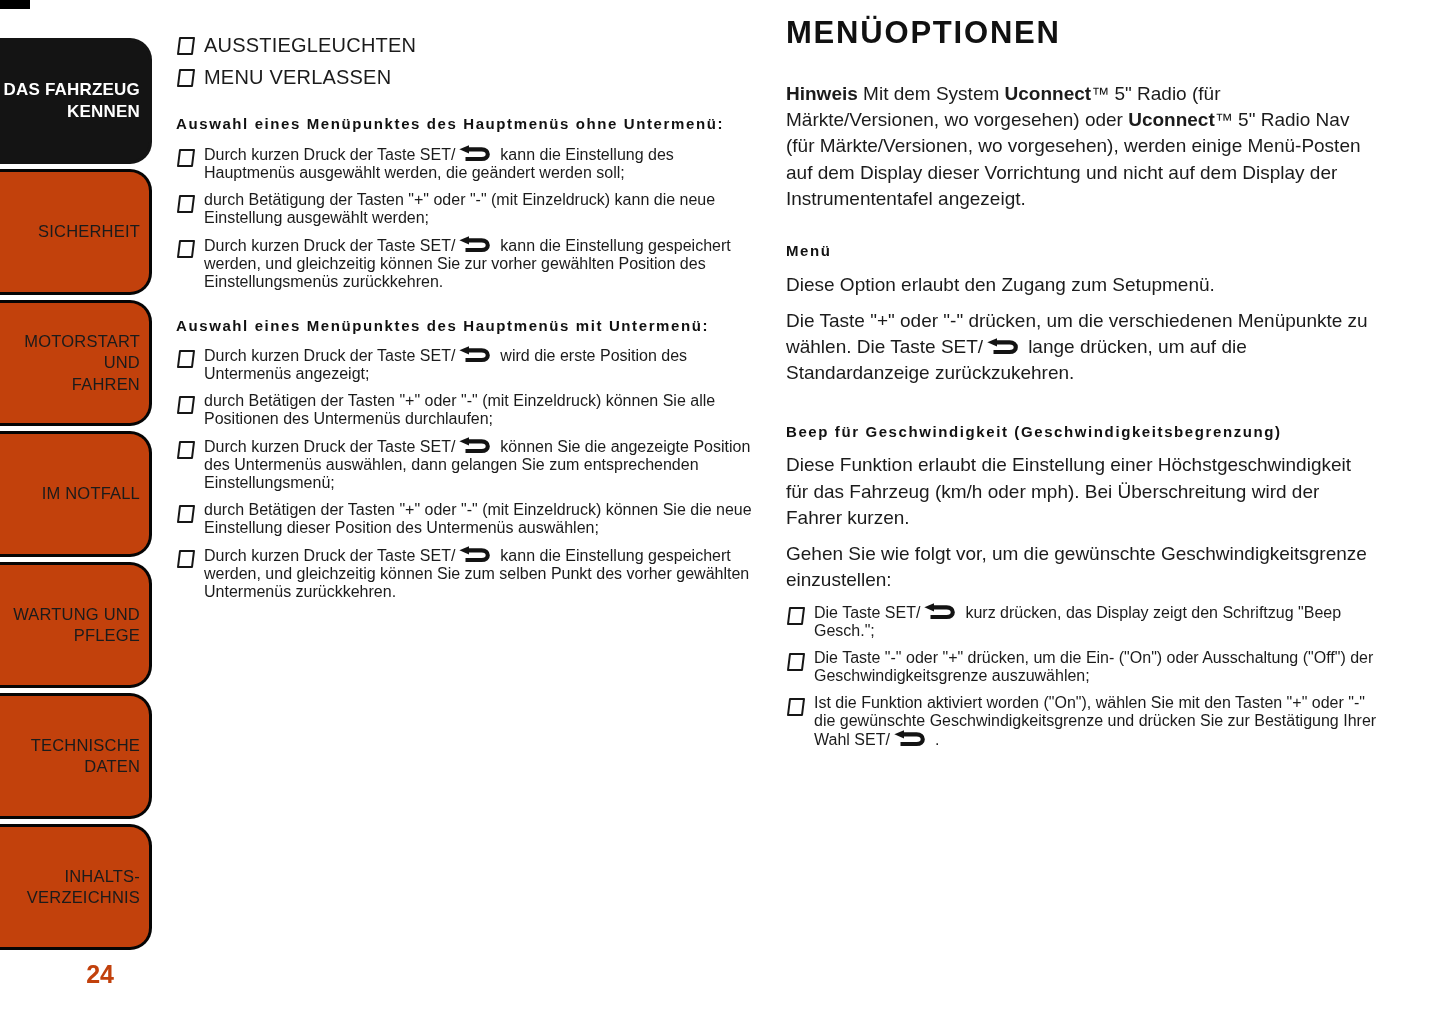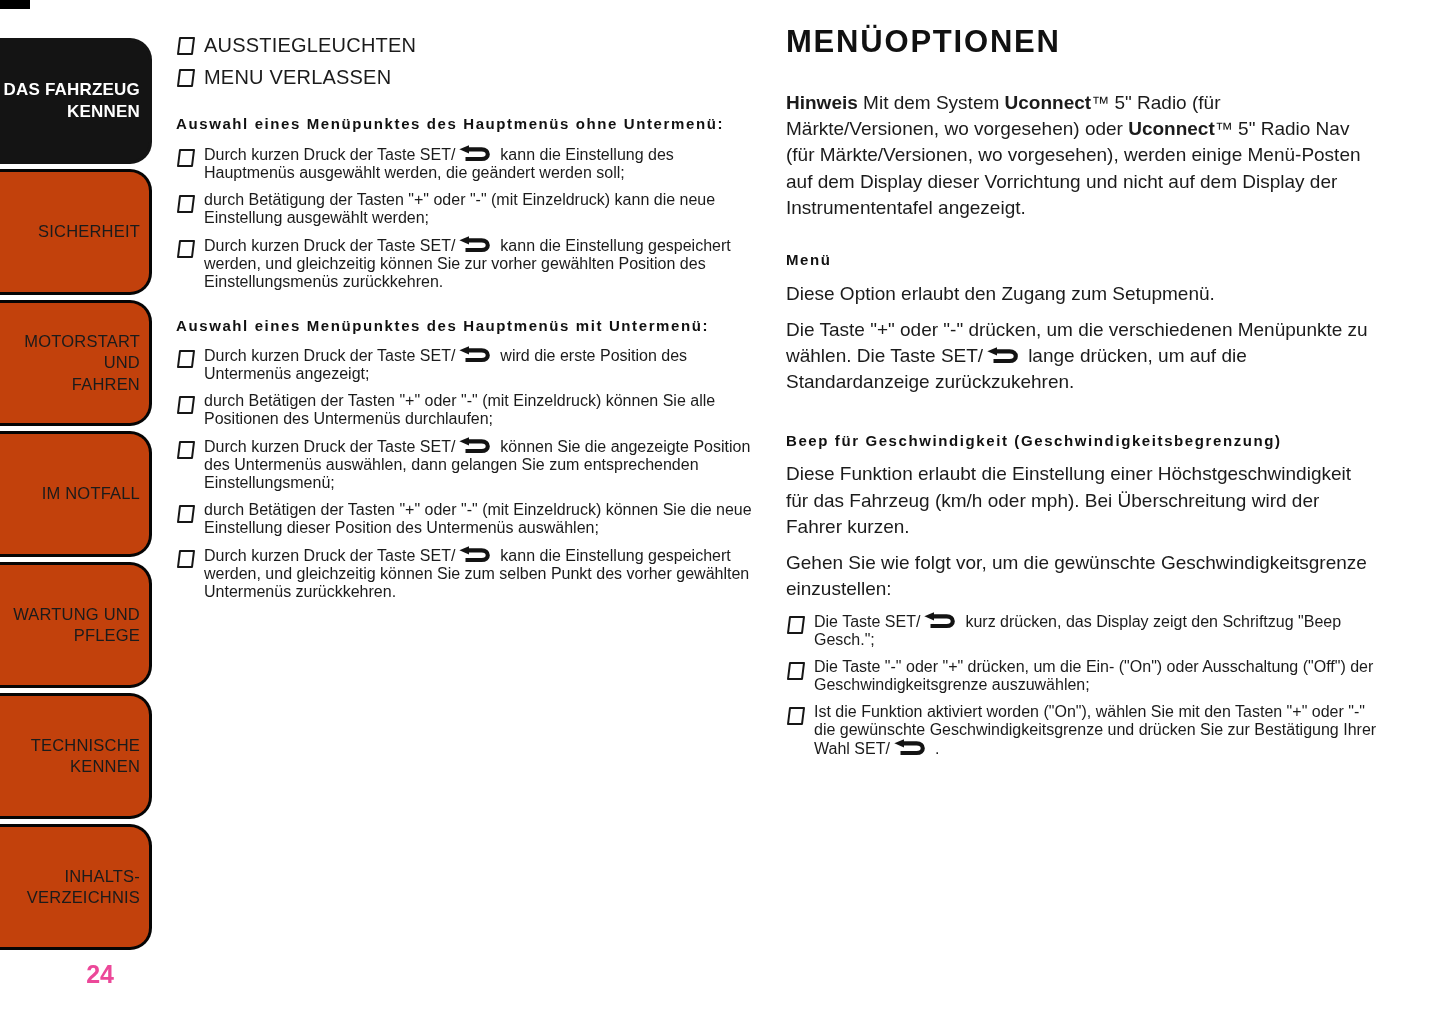--- a/index.html
+++ b/index.html
@@ -19,26 +19,26 @@
     padding-right:9px; cursor:pointer;
   }
   .tab-label {
     text-align:right; font-size:16.5px; line-height:1.3; letter-spacing:0.2px;
     white-space:pre-line; color:#1b1b1b;
   }
   .tab.active { background:#141414; border-color:#141414; }
   .tab.active .tab-label { color:#ffffff; font-weight:bold; font-size:17px; }
   .page-num {
     margin-top:10px; text-align:right; padding-right:38px;
-    font-size:25px; font-weight:bold; color:#ec4899;
+    font-size:25px; font-weight:bold; color:#c2410c;
   }
 
   
   .col-left  { position:absolute; left:176px; top:34px;  width:590px; }
-  .col-right { position:absolute; left:786px; top:24px; width:592px; }
+  .col-right { position:absolute; left:786px; top:15px; width:592px; }
 
   .body-txt, .li, p { font-size:19px; line-height:1.38; }
   p { margin:0 0 10px 0; }
 
   h2.sec {
     font-size:15px; font-weight:bold; letter-spacing:1.6px; line-height:1.18;
     margin:26px 0 12px 0; color:#111;
   }
   h1.title {
     font-size:31px; font-weight:bold; letter-spacing:1.8px;
@@ -90,21 +90,21 @@
 FAHREN</span>
       </div>
       <div class="tab">
         <span class="tab-label">IM NOTFALL</span>
       </div>
       <div class="tab">
         <span class="tab-label">WARTUNG UND
 PFLEGE</span>
       </div>
       <div class="tab">
-        <span class="tab-label">TECHNISCHE KENNEN</span>
+        <span class="tab-label">TECHNISCHE DATEN</span>
       </div>
       <div class="tab">
         <span class="tab-label">INHALTS-
 VERZEICHNIS</span>
       </div>
     </div>
     <div class="page-num">24</div>
   </div>
 
   <div class="col-left">

